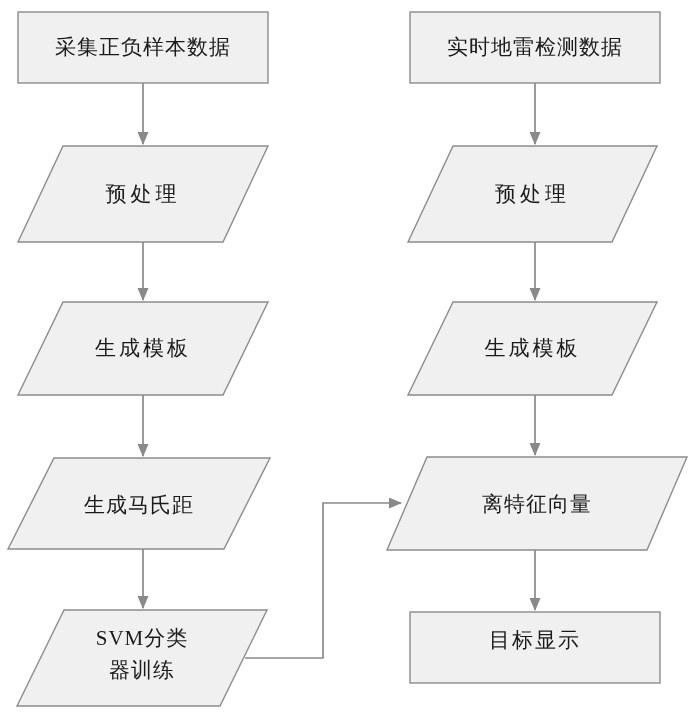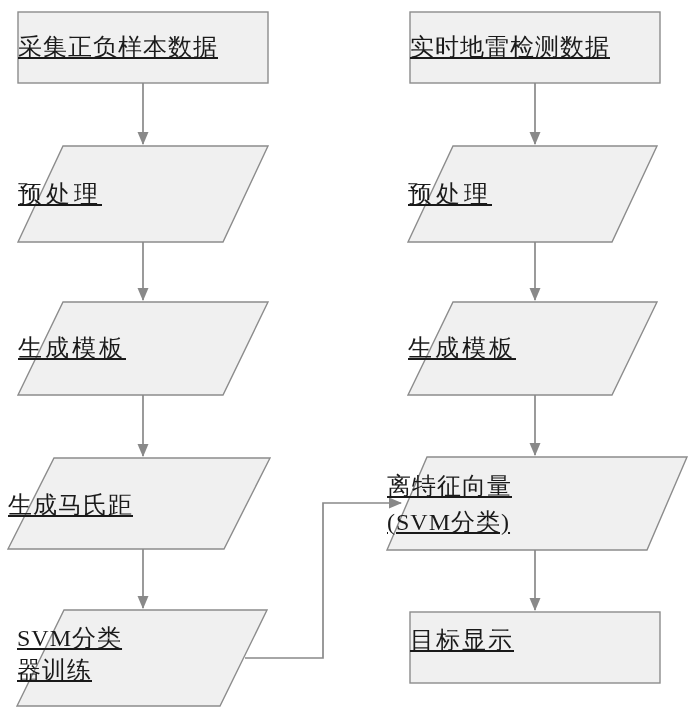--- a/index.html
+++ b/index.html
@@ -29,30 +29,29 @@
   .arrow{
     fill:none;
     stroke:var(--arrow-color);
     stroke-width:1.7;
   }
   .arrowhead{fill:var(--arrow-color);}
   .label{
     position:absolute;
     display:flex;
     flex-direction:column;
-    align-items:flex-start;
+    align-items:center;
     justify-content:center;
     text-align:center;
     color:var(--text-color);
-    font-size:24px;
+    font-size:21px;
     letter-spacing:1px;
     line-height:35px;
     pointer-events:none;
     white-space:nowrap;
-    text-decoration:underline;
   }
 </style>
 </head>
 <body>
 
 <div class="stage">
 
   <svg class="canvas" width="700" height="718" viewBox="0 0 700 718">
     <defs>
       <marker id="ah" markerUnits="userSpaceOnUse" markerWidth="15" markerHeight="13" refX="12" refY="5.5" orient="auto">
@@ -111,20 +110,19 @@
   <div class="label" style="left:408px;top:146px;width:249px;height:96px;letter-spacing:4px;">
     <span>预处理</span>
   </div>
 
   <div class="label" style="left:408px;top:302px;width:249px;height:93px;letter-spacing:3px;">
     <span>生成模板</span>
   </div>
 
   <div class="label" style="left:387px;top:457px;width:300px;height:93px;line-height:36px;">
     <span>离特征向量</span>
-    <span>(SVM分类)</span>
   </div>
 
   <div class="label" style="left:410px;top:612px;width:250px;height:56px;letter-spacing:2px;">
     <span>目标显示</span>
   </div>
 
 </div>
 
 </body></html>

